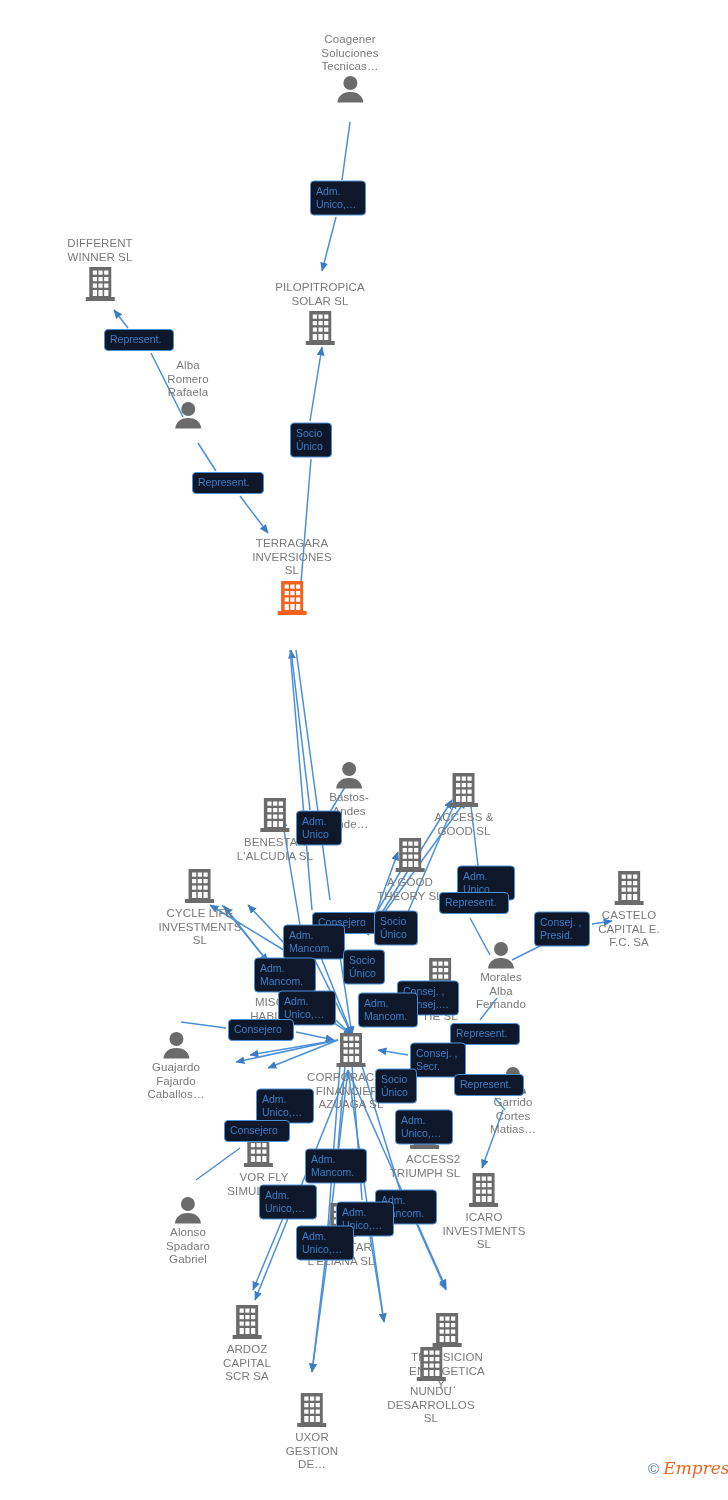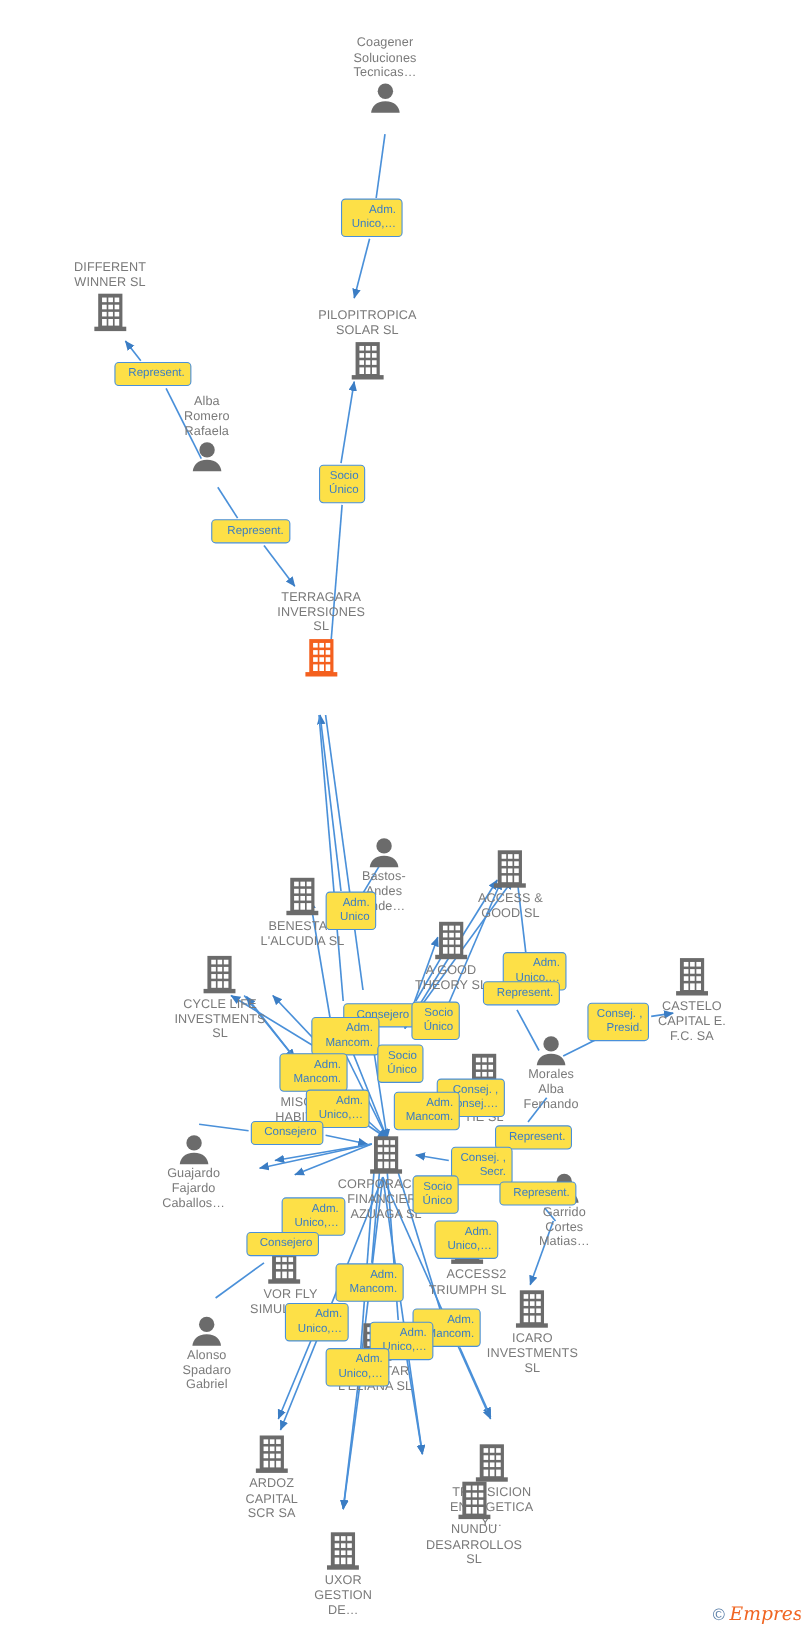--- a/index.html
+++ b/index.html
@@ -42,25 +42,25 @@
     width: 34px;
   }
   .node.below .node-icon { margin-bottom: 2px; }
   .node svg { display: block; margin: 0 auto; }
 
   .edge-label {
     position: absolute;
     transform: translate(-50%, -50%);
     border: 1px solid #4a90d9;
     border-radius: 4px;
-    background: #fde047;
+    background: #0f172a;
     color: #3b7dc4;
     font-size: 10.5px;
     line-height: 13px;
-    text-align: right;
+    text-align: left;
     padding: 3px 5px 4px 5px;
     white-space: pre-line;
     box-sizing: border-box;
   }
   .watermark {
     position: absolute;
     font-size: 15px;
     color: #5a7fa8;
     white-space: nowrap;
   }
@@ -147,21 +147,21 @@
         <div class="node-label">Coagener
 Soluciones
 Tecnicas…</div>
         <div class="node-icon">
           <svg width="34" height="28" viewBox="0 0 34 28">
             <circle cx="17" cy="8" r="7" fill="#6b6b6b"></circle>
             <path d="M17 17 C 8.5 17 4.5 22 4 27.5 L 30 27.5 C 29.5 22 25.5 17 17 17 Z" fill="#6b6b6b"></path>
           </svg>
         </div>
       </div>
-      <div class="node above" style="left: 334px; top: 281px;">
+      <div class="node above" style="left: 320px; top: 281px;">
         <div class="node-label">PILOPITROPICA
 SOLAR  SL</div>
         <div class="node-icon">
           <svg width="34" height="38" viewBox="0 0 34 38">
             <rect x="6" y="2" width="22" height="31" fill="#6b6b6b"></rect>
             <rect x="2.5" y="32" width="29" height="4" fill="#6b6b6b"></rect>
             <g fill="#ffffff">
               <rect x="9.5" y="5.5" width="4.2" height="4.2"></rect>
               <rect x="15.2" y="5.5" width="4.2" height="4.2"></rect>
               <rect x="20.9" y="5.5" width="4.2" height="4.2"></rect>

